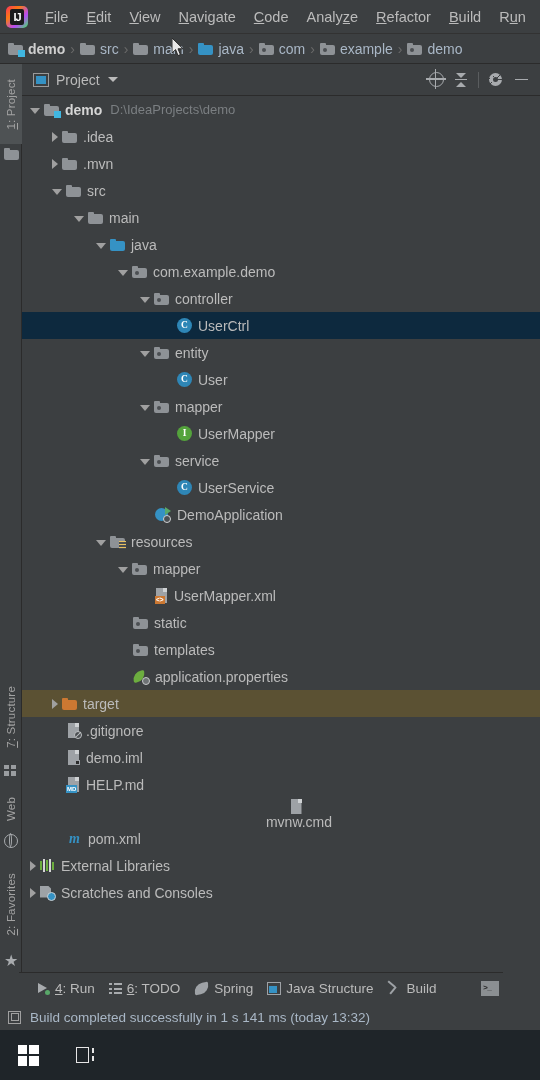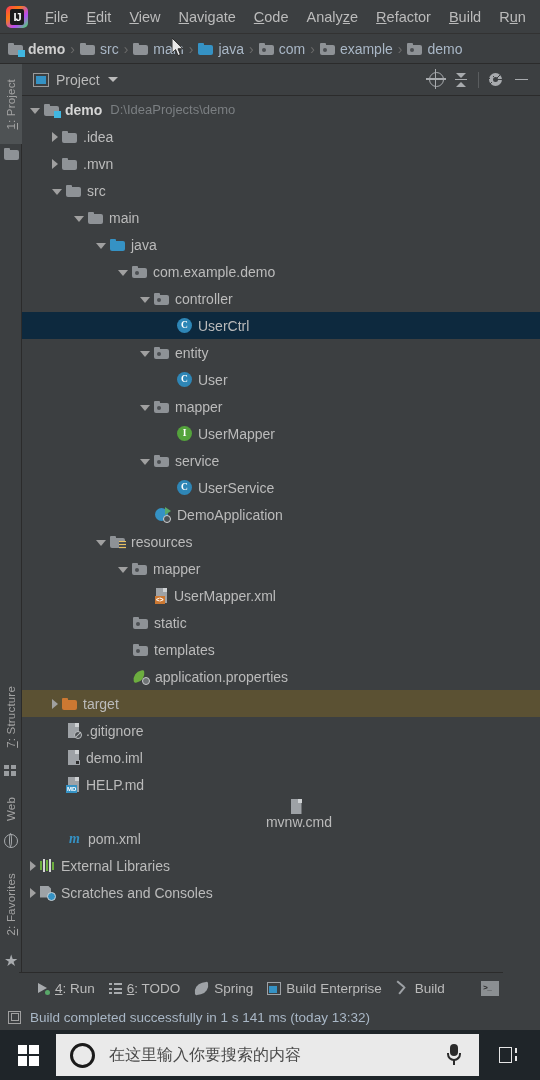--- a/index.html
+++ b/index.html
@@ -613,21 +613,21 @@
     <span><span class="mn">6</span>: TODO</span>
   </div>
   <div class="bbtn">
     <span style="width:15px;height:11px;display:block;background:#9ea2a6;border-radius:11px 2px 11px 2px;transform:rotate(-12deg);"></span>
     <span>Spring</span>
   </div>
   <div class="bbtn">
     <span style="width:14px;height:13px;display:block;position:relative;border:1.4px solid #9ea2a6;">
       <i style="position:absolute;left:1px;bottom:1px;width:8px;height:7px;background:#3592c4;"></i>
     </span>
-    <span>Build Enterprise</span>
+    <span>Java Structure</span>
   </div>
   <div class="bbtn">
     <span style="width:14px;height:13px;display:block;position:relative;">
       <i style="position:absolute;left:0;top:1px;width:9px;height:2.4px;background:#9ea2a6;transform:rotate(40deg);"></i>
       <i style="position:absolute;left:5px;top:4px;width:2.4px;height:9px;background:#9ea2a6;transform:rotate(40deg);"></i>
     </span>
     <span>Build</span>
   </div>
   <div class="bbtn right">
     <span style="width:18px;height:15px;display:block;position:relative;background:#8b8f92;">
@@ -643,29 +643,20 @@
 
 <div id="taskbar">
   <div id="start-btn">
     <div id="win-logo">
         <b></b>
         <b></b>
         <b></b>
         <b></b>
       </div>
   </div>
-  <div id="search-box">
-    <div id="cortana-ring"></div>
-    <div id="search-text">在这里输入你要搜索的内容</div>
-    <div id="mic-ico">
-      <span class="cap"></span>
-        <span class="arc"></span>
-        <span class="stem"></span>
-    </div>
-  </div>
   <div id="taskview">
     <div class="tv">
       <span class="bx"></span>
         <span class="d1"></span>
         <span class="d2"></span>
     </div>
   </div>
 </div>
 
 <svg id="cursor" viewBox="0 0 12 19">

